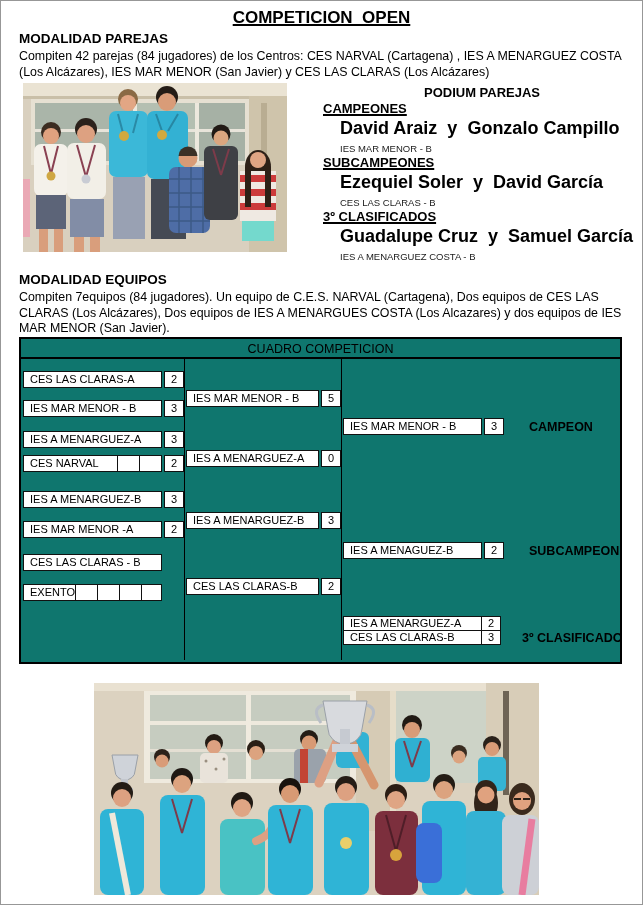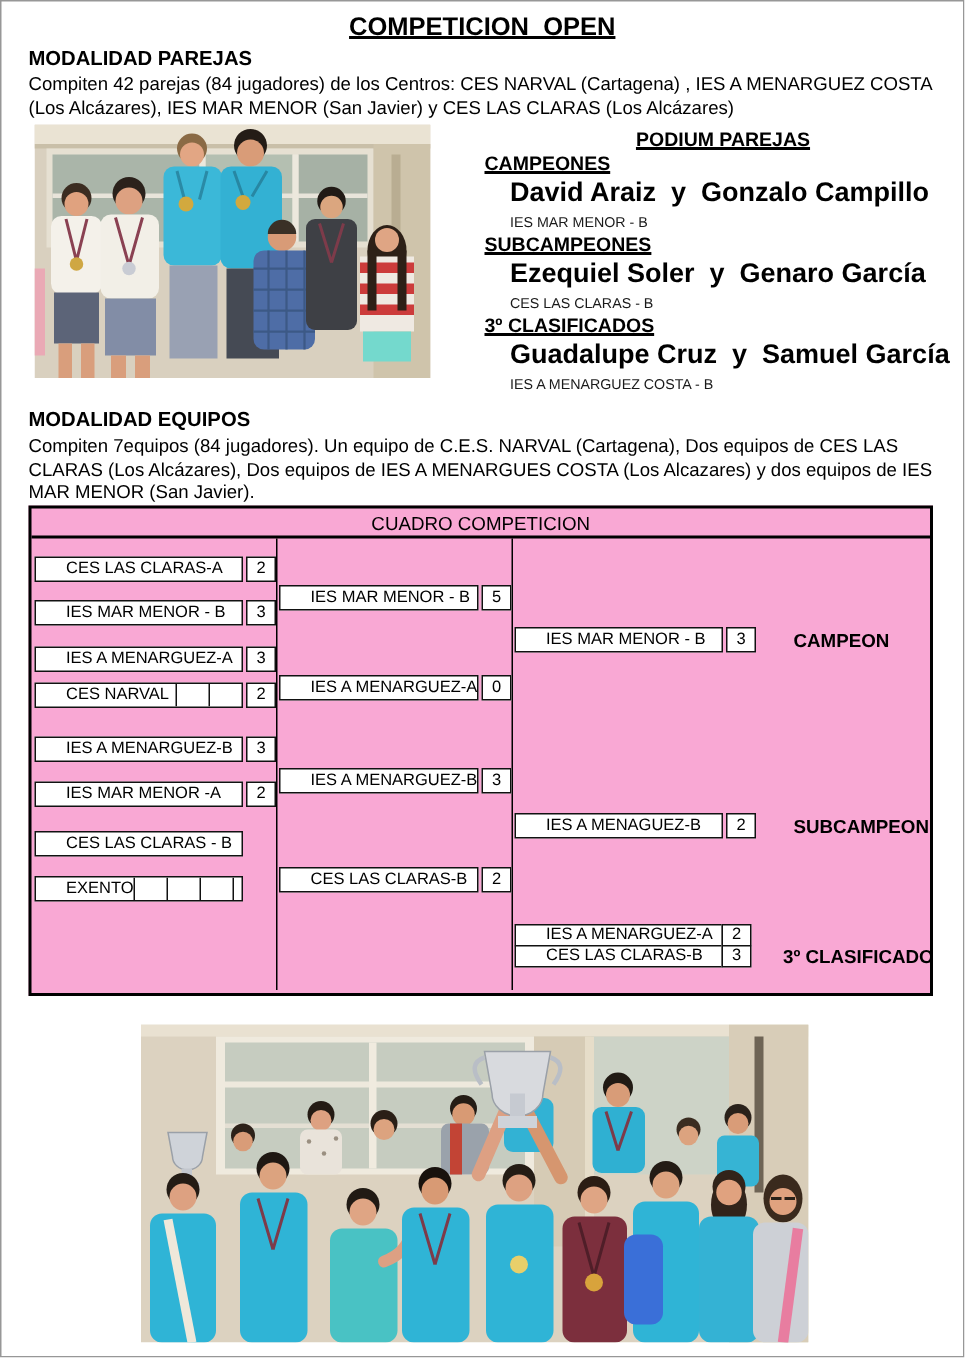--- a/index.html
+++ b/index.html
@@ -22,41 +22,41 @@
   .intro{ position:absolute; left:18px; font-size:12.4px; line-height:15.6px; }
   #intro-parejas{ top:48px; width:606px; }
   #intro-equipos{ top:289px; width:608px; }
   .photo{ position:absolute; display:block; }
   #photo1{ left:22px; top:82px; }
   #photo2{ left:93px; top:682px; }
 
   
   .podium{ position:absolute; left:322px; top:84px; width:318px; }
   .podium-title{ text-align:center; font-weight:bold; font-size:13px; height:15px; }
-  .podium-title span{ text-decoration:underline; text-decoration-thickness:1.5px; }
+  .podium-title span{ text-decoration-thickness:1.5px; }
   .rank{ font-weight:bold; font-size:13px; margin-top:1px; }
   .rank span{ text-decoration:underline; text-decoration-thickness:1.5px; }
   .players{ font-weight:bold; font-size:18px; margin:2px 0 4px 17px; white-space:pre; }
   .team{ font-size:9.5px; margin:0 0 1px 17px; color:#1a1a1a; }
 
   
   .bracket{
     position:absolute; left:18px; top:336px; width:603px; height:327px;
-    border:2px solid #000; box-sizing:border-box; background:#f9a8d4;
+    border:2px solid #000; box-sizing:border-box; background:#0f766e;
   }
   .bracket-header{
     height:20px; line-height:20px; text-align:center; font-size:12.5px;
     border-bottom:2px solid #000; box-sizing:border-box;
   }
   .bracket-body{ position:relative; height:301px; }
   .vline{ position:absolute; top:0; bottom:0; width:1px; background:#000; }
   .entry{ position:absolute; display:flex; height:17px; font-size:11px; }
   .ename{
     box-sizing:border-box; border:1px solid #111; background:#fff;
-    padding-left:20px; line-height:15px; white-space:nowrap; overflow:hidden;
+    padding-left:6px; line-height:15px; white-space:nowrap; overflow:hidden;
     display:flex;
   }
   .ename .etext{ flex:1 1 auto; }
   .sub{ flex:0 0 21px; border-left:1px solid #111; }
   .w1{ width:139px; } .w2{ width:133px; } .w3{ width:139px; }
   .escore{
     box-sizing:border-box; width:20px; margin-left:2px; border:1px solid #111;
     text-align:center; line-height:15px; background:#fff;
   }
   .elabel{ margin-left:25px; font-weight:bold; font-size:12.5px; align-self:center; white-space:nowrap; }
@@ -155,21 +155,21 @@
     <div class="podium-title"><span>PODIUM PAREJAS</span></div>
 
     <div>
       <div class="rank"><span>CAMPEONES</span></div>
       <div class="players">David Araiz  y  Gonzalo Campillo</div>
       <div class="team">IES MAR MENOR - B</div>
     </div>
 
     <div>
       <div class="rank"><span>SUBCAMPEONES</span></div>
-      <div class="players">Ezequiel Soler  y  Genaro García</div>
+      <div class="players">Ezequiel Soler  y  David García</div>
       <div class="team">CES LAS CLARAS - B</div>
     </div>
 
     <div>
       <div class="rank"><span>3º CLASIFICADOS</span></div>
       <div class="players">Guadalupe Cruz  y  Samuel García</div>
       <div class="team">IES A MENARGUEZ COSTA - B</div>
     </div>
   </div>
 

